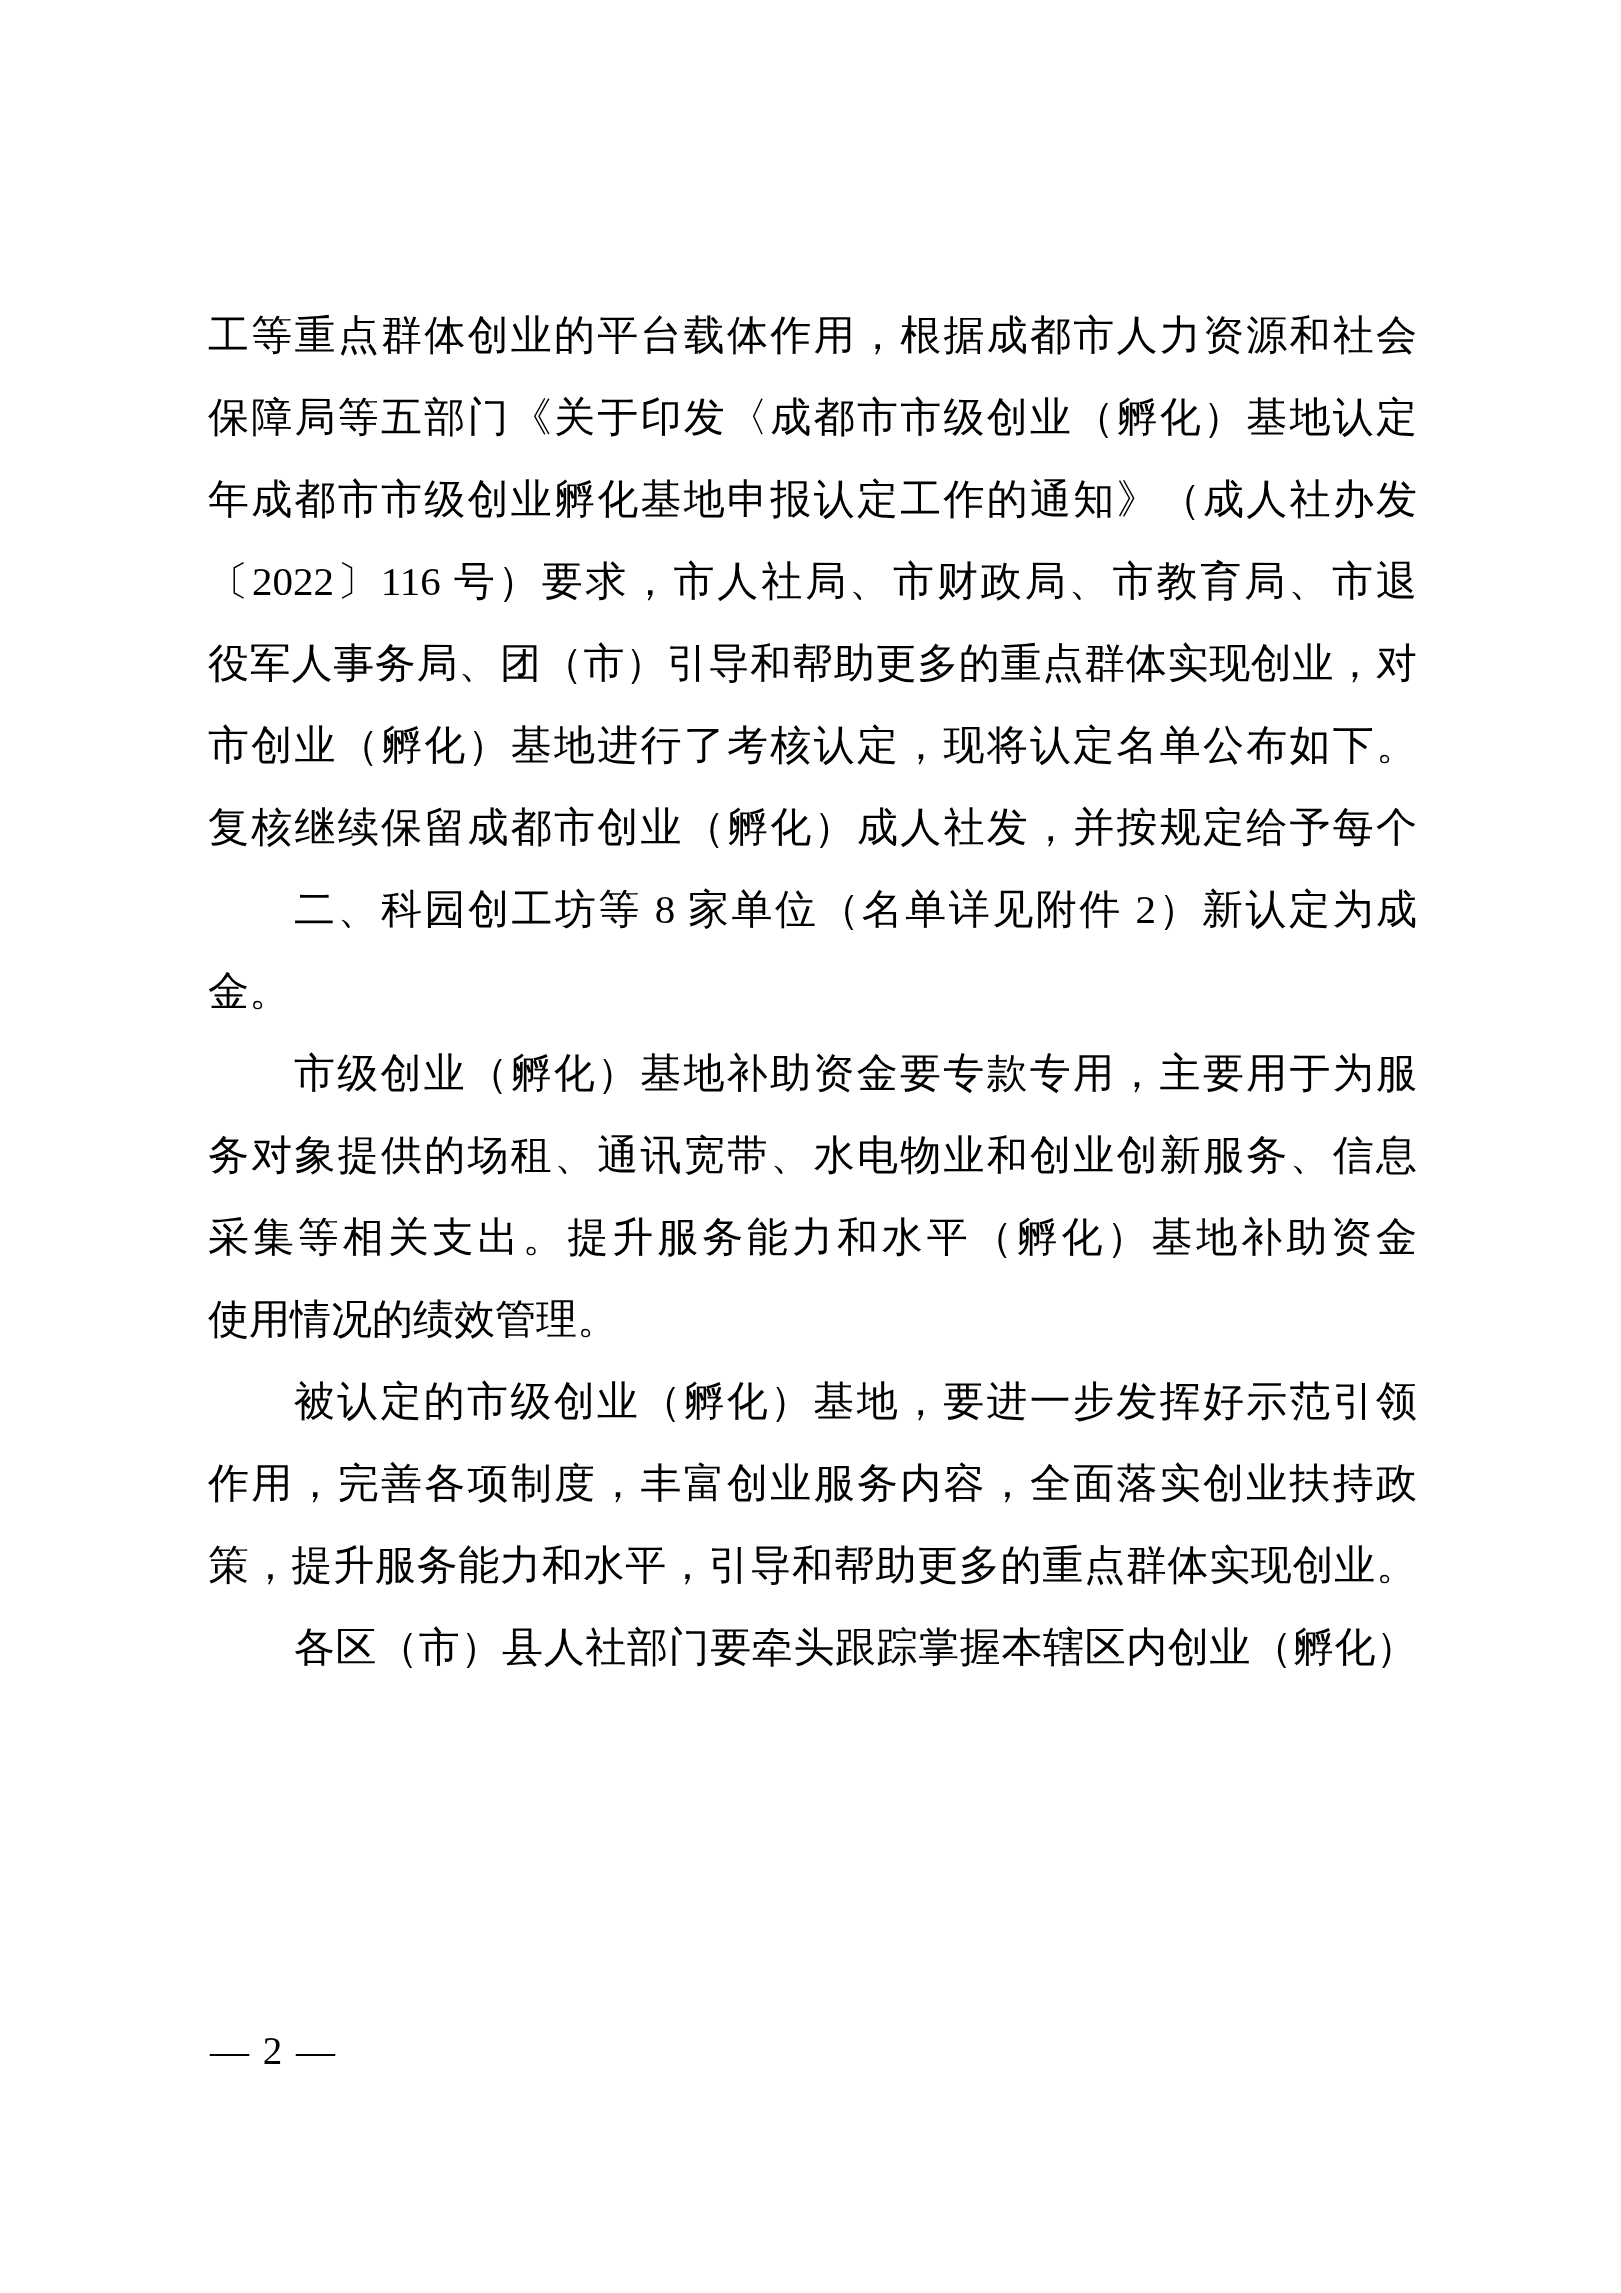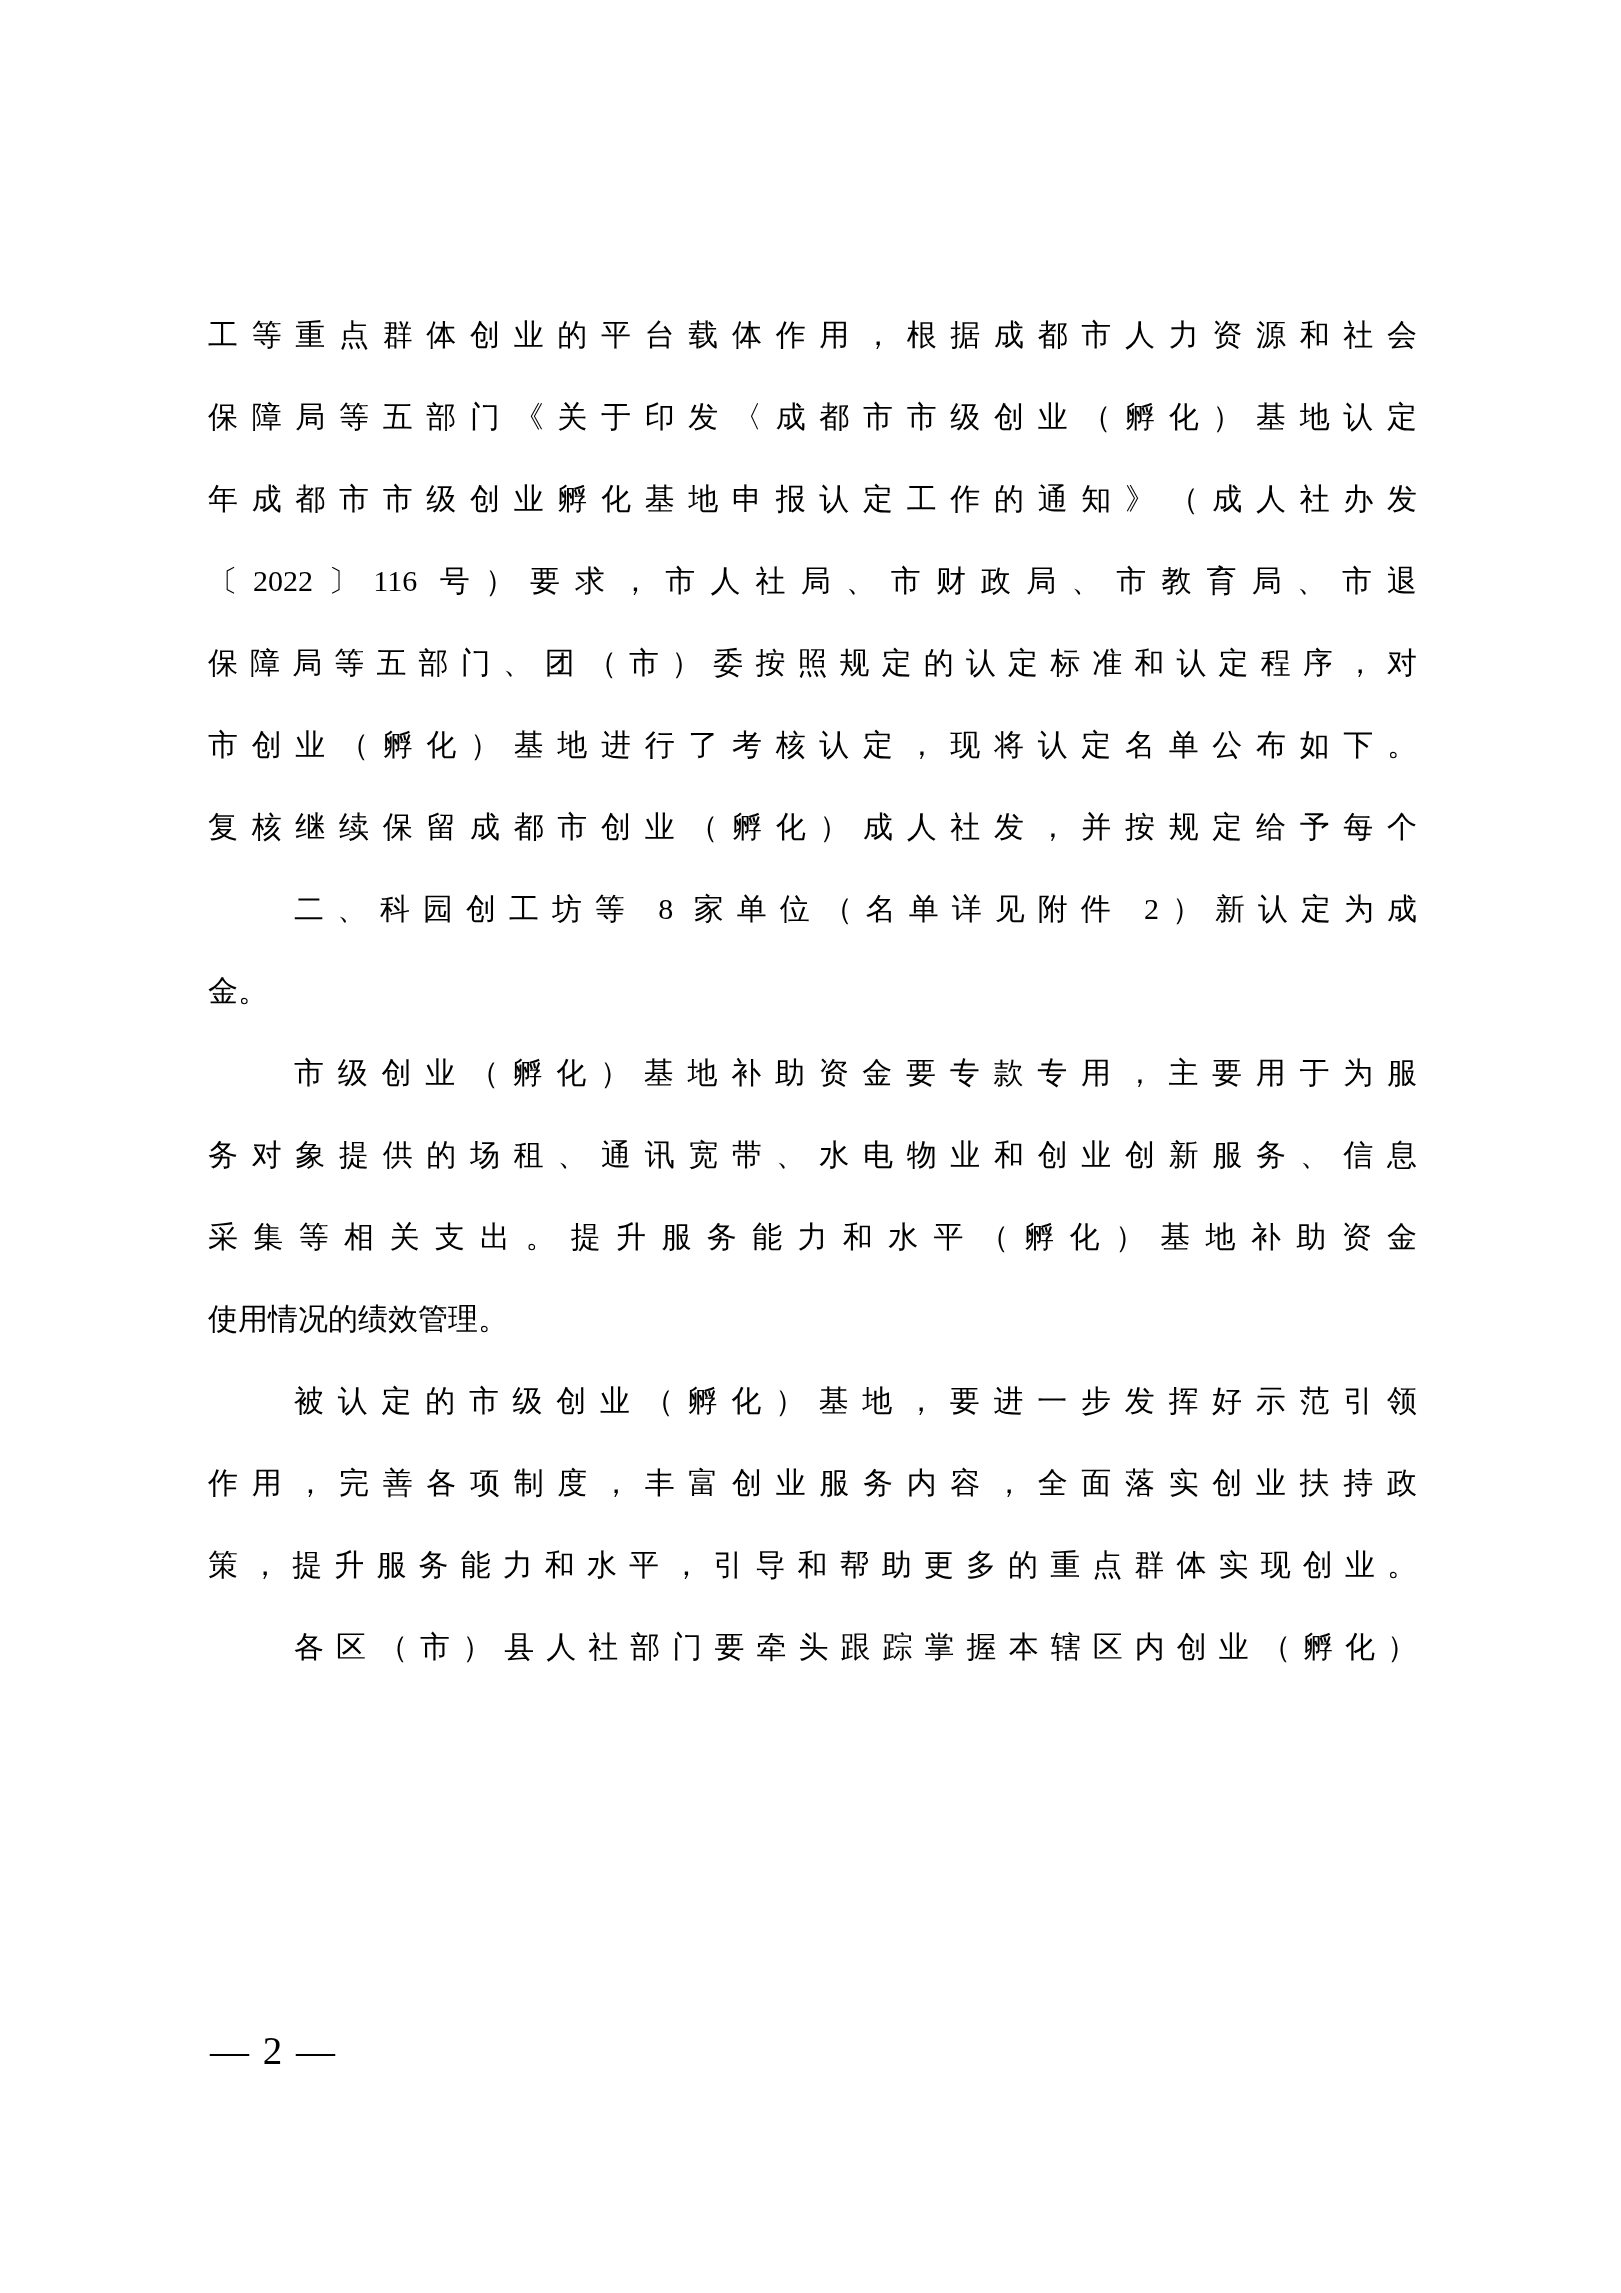--- a/index.html
+++ b/index.html
@@ -21,21 +21,21 @@
     width: 1621px; height: 2294px;
     background: #ffffff;
   }
   .text-block {
     position: absolute;
     left: 208px;
     top: 294px;
     width: 1209px;
   }
   .ln {
-    font-size: 30px;
+    font-size: 41px;
     line-height: 82px;
     height: 82px;
     letter-spacing: 0;
     white-space: normal;
     overflow: visible;
   }
   
   .j {
     text-align: justify;
     text-align-last: justify;
@@ -58,21 +58,21 @@
 </head>
 <body>
 
 <div class="page">
 
   <div class="text-block">
     <div class="ln j">工等重点群体创业的平台载体作用，根据成都市人力资源和社会</div>
     <div class="ln j">保障局等五部门《关于印发〈成都市市级创业（孵化）基地认定</div>
     <div class="ln j">年成都市市级创业孵化基地申报认定工作的通知》（成人社办发</div>
     <div class="ln j">〔2022〕116 号）要求，市人社局、市财政局、市教育局、市退</div>
-    <div class="ln j">保障局等五部门、团（市）委按照规定的认定标准和认定程序，对</div>
+    <div class="ln j">役军人事务局、团（市）引导和帮助更多的重点群体实现创业，对</div>
     <div class="ln j">市创业（孵化）基地进行了考核认定，现将认定名单公布如下。</div>
     <div class="ln j">复核继续保留成都市创业（孵化）成人社发，并按规定给予每个</div>
     <div class="ln j ind">二、科园创工坊等 8 家单位（名单详见附件 2）新认定为成</div>
     <div class="ln">金。</div>
     <div class="ln j ind">市级创业（孵化）基地补助资金要专款专用，主要用于为服</div>
     <div class="ln j">务对象提供的场租、通讯宽带、水电物业和创业创新服务、信息</div>
     <div class="ln j">采集等相关支出。提升服务能力和水平（孵化）基地补助资金</div>
     <div class="ln">使用情况的绩效管理。</div>
     <div class="ln j ind">被认定的市级创业（孵化）基地，要进一步发挥好示范引领</div>
     <div class="ln j">作用，完善各项制度，丰富创业服务内容，全面落实创业扶持政</div>

